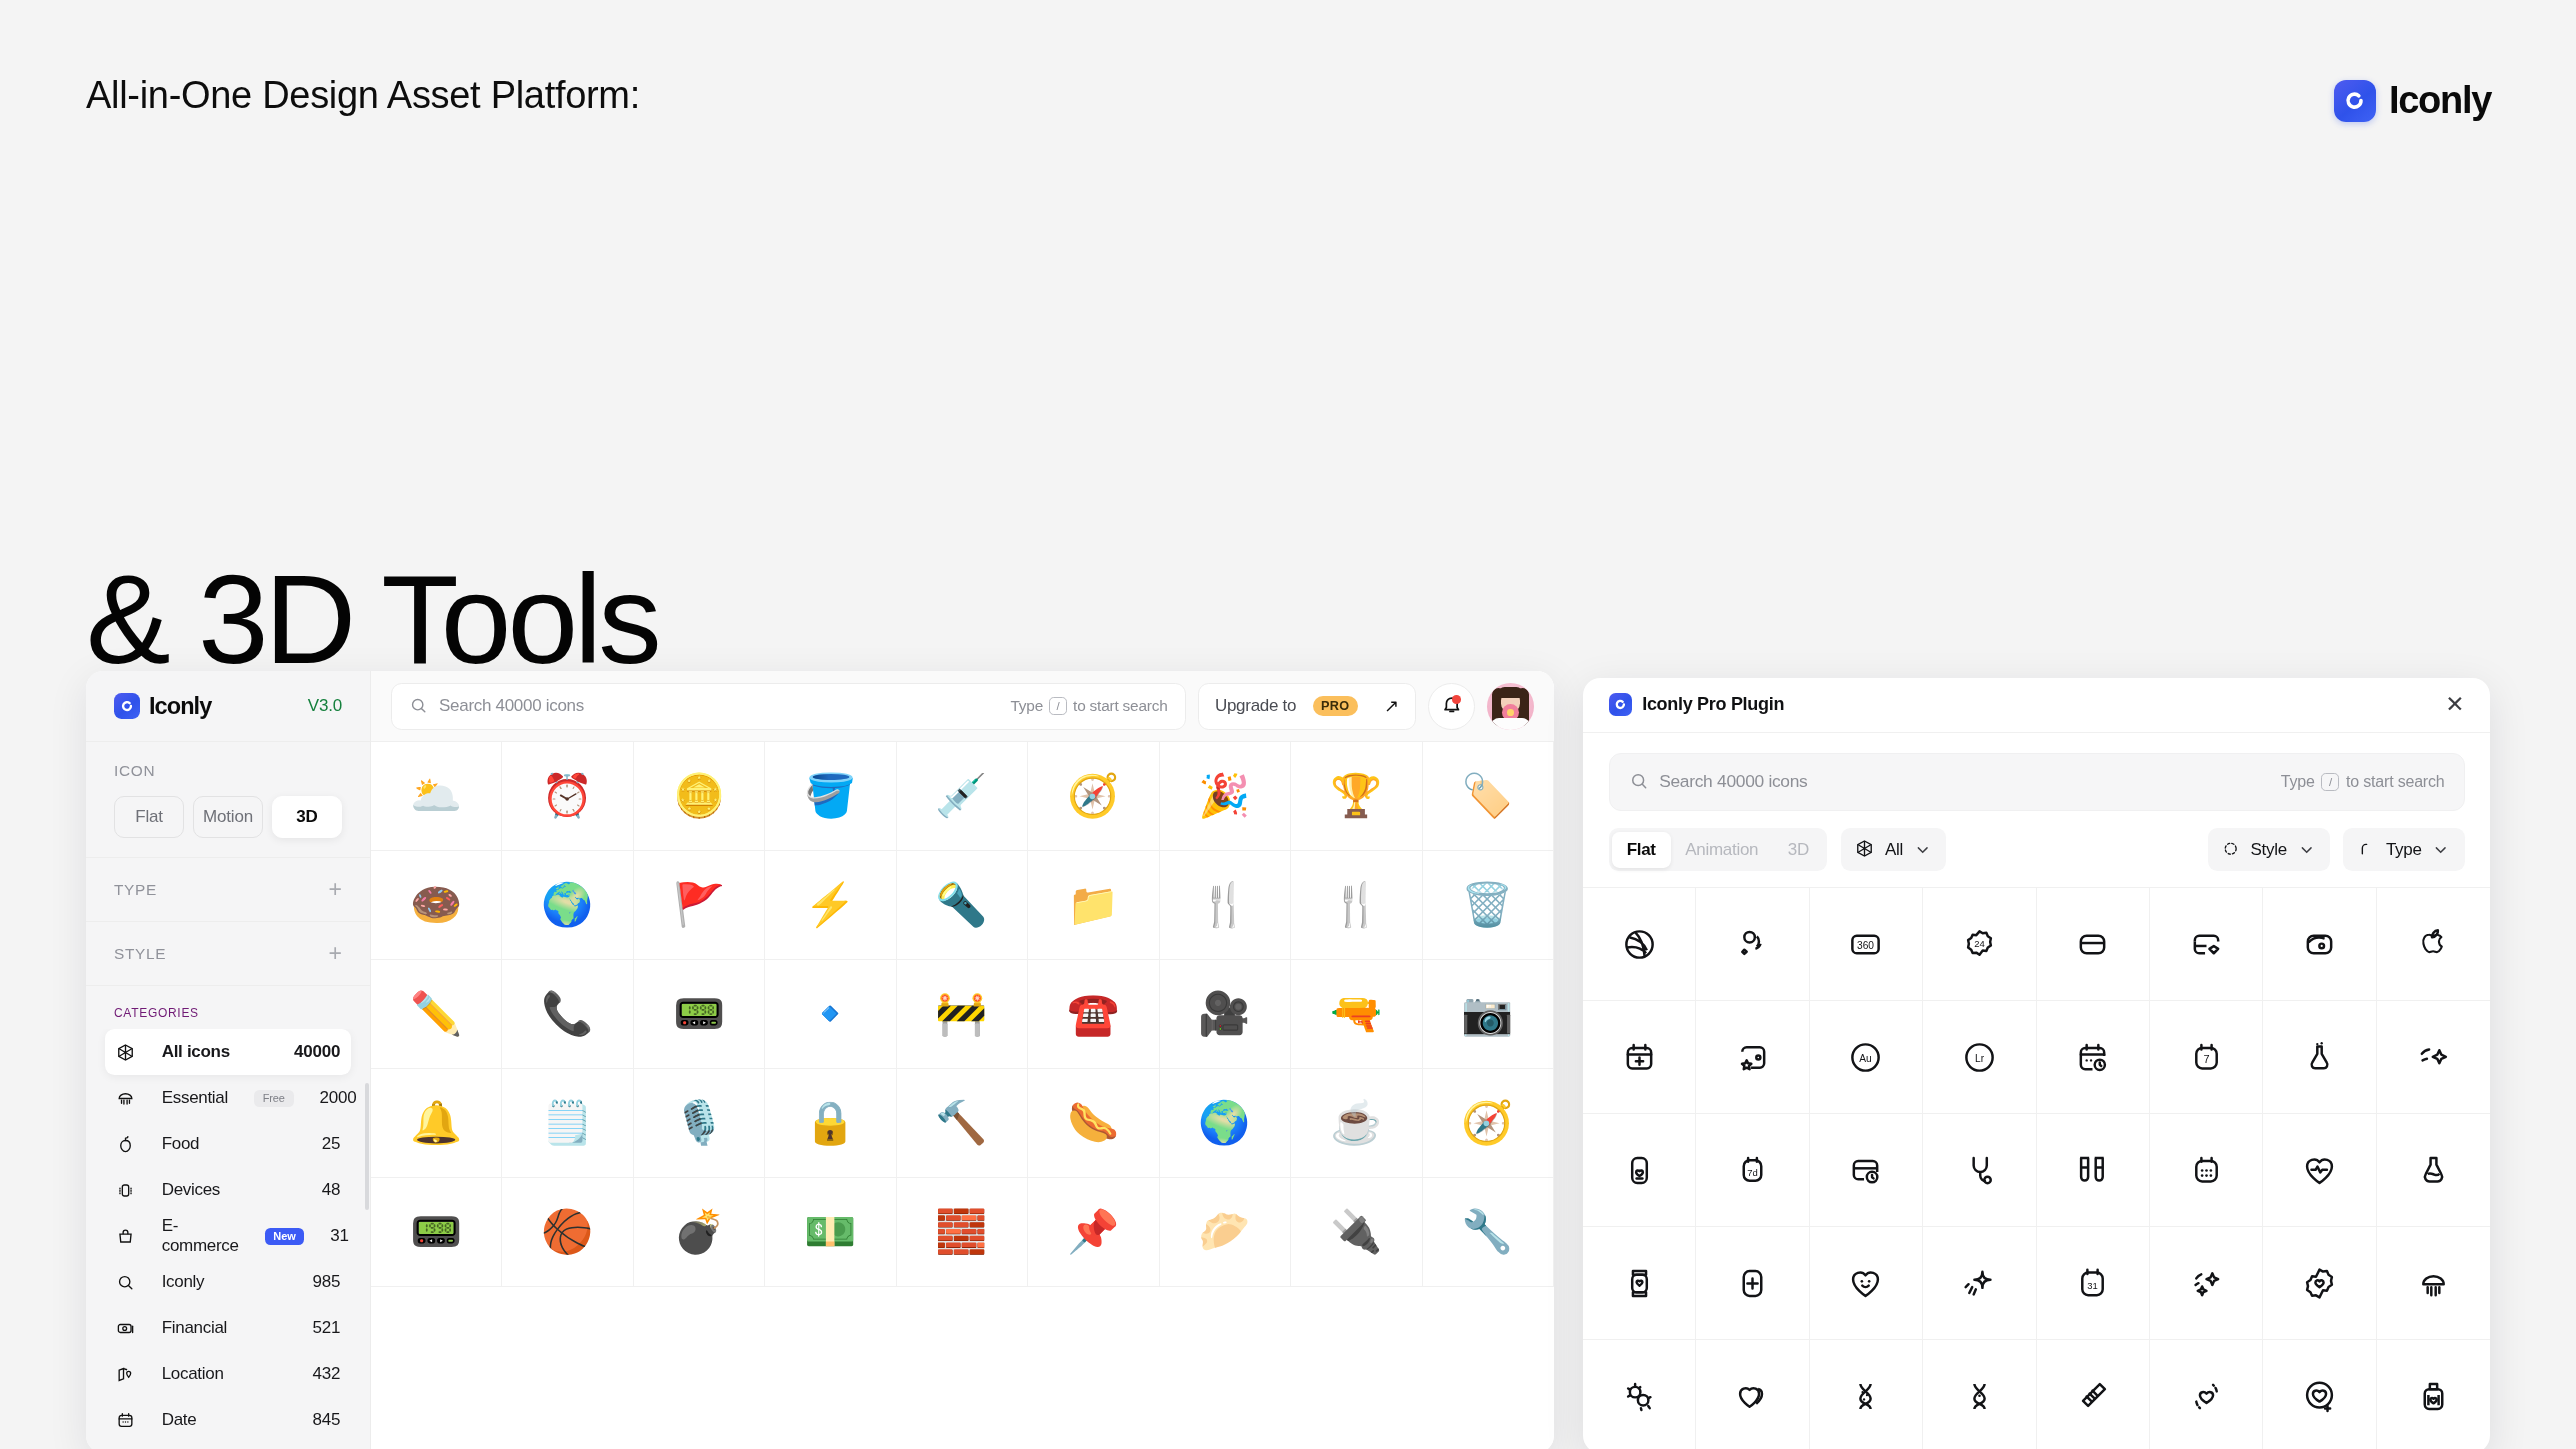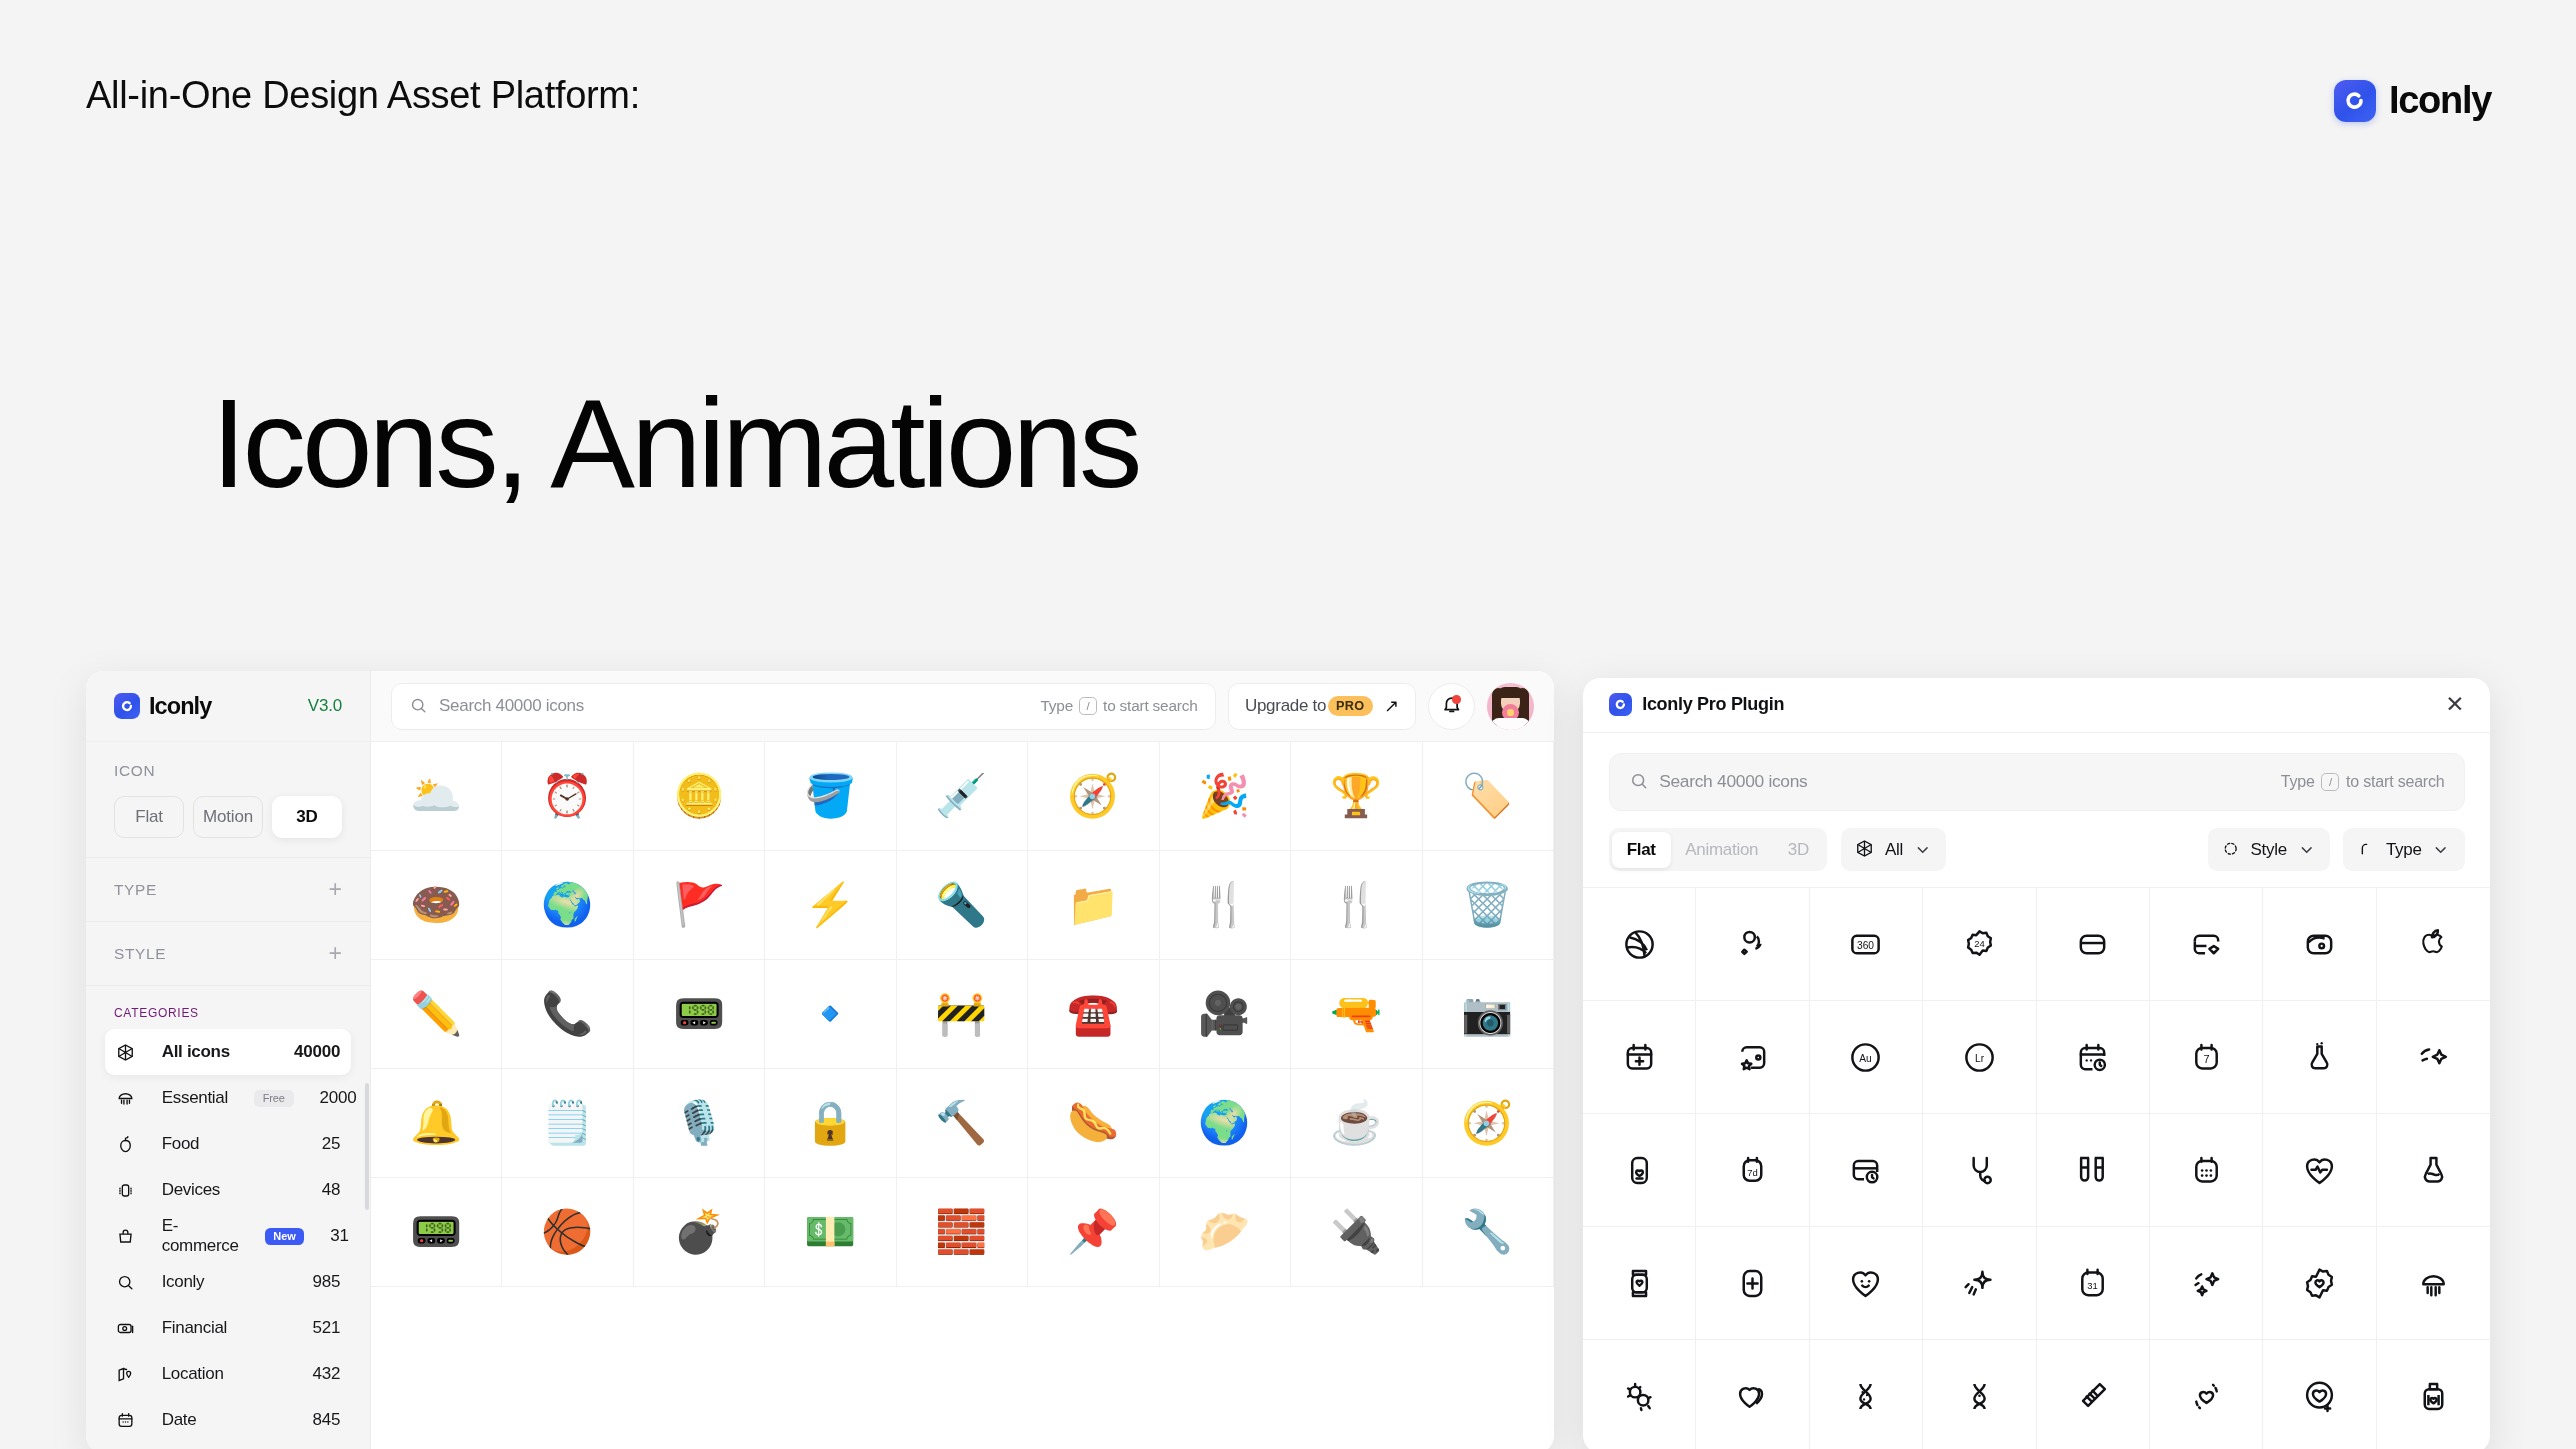--- a/index.html
+++ b/index.html
@@ -121,21 +121,21 @@
   }
   .searchbox .ph { font-size: 17px; color: #8d8f96; letter-spacing: -0.3px; }
   .searchbox .hint { margin-left: auto; font-size: 15.4px; color: #8d8f96; display: flex; align-items: center; gap: 6px; letter-spacing: -0.2px;}
   .kbd {
     width: 18px; height: 18px; border: 1px solid #b9bbc1; border-radius: 4.7px;
     display: inline-flex; align-items: center; justify-content: center;
     font-size: 11.4px; color: #8d8f96;
   }
   .upgrade {
     height: 47px; background: #fff; border: 0.7px solid #ececec; border-radius: 10.7px;
-    display: flex; align-items: center; gap: 2px; padding: 0 16px;
+    display: flex; align-items: center; gap: 17px; padding: 0 16px;
   }
   .upgrade .ulabel { font-size: 17px; color: #4a4c53; letter-spacing: -0.3px; }
   .pro-badge {
     background: #fbbf5c; color: #3b2c0a; font-size: 12.7px; font-weight: 800;
     padding: 4px 8px; border-radius: 10px; letter-spacing: 0.3px; line-height: 1;
   }
   .upgrade .arrow { font-size: 18px; color: #111; margin-left: 9.4px; }
   .bell {
     width: 47px; height: 47px; border-radius: 50%; border: 0.7px solid #ececec;
     background: #fff; display: flex; align-items: center; justify-content: center; position: relative;
@@ -215,21 +215,20 @@
   .pg-cell:nth-child(8n) { border-right: none; }
   .pg-cell svg { width: 35px; height: 35px; }
 </style>
 </head>
 <body>
 
 <div class="page">
 
   <div class="hero-eyebrow">All-in-One Design Asset Platform:</div>
   <div class="hero-title">
-    <span class="line1">Icons, Animations</span>
     <span class="line2">&amp; 3D Tools</span>
   </div>
 
   <div class="brand-logo">
     <span class="brand-mark">
       <svg viewBox="0 0 32 32" width="23" height="23" aria-hidden="true">
         <path d="M22 9.5A9 9 0 1 0 25 16" fill="none" stroke="#fff" stroke-width="5" stroke-linecap="round"></path>
       </svg>
     </span>
     <span class="brand-word">Iconly</span>

